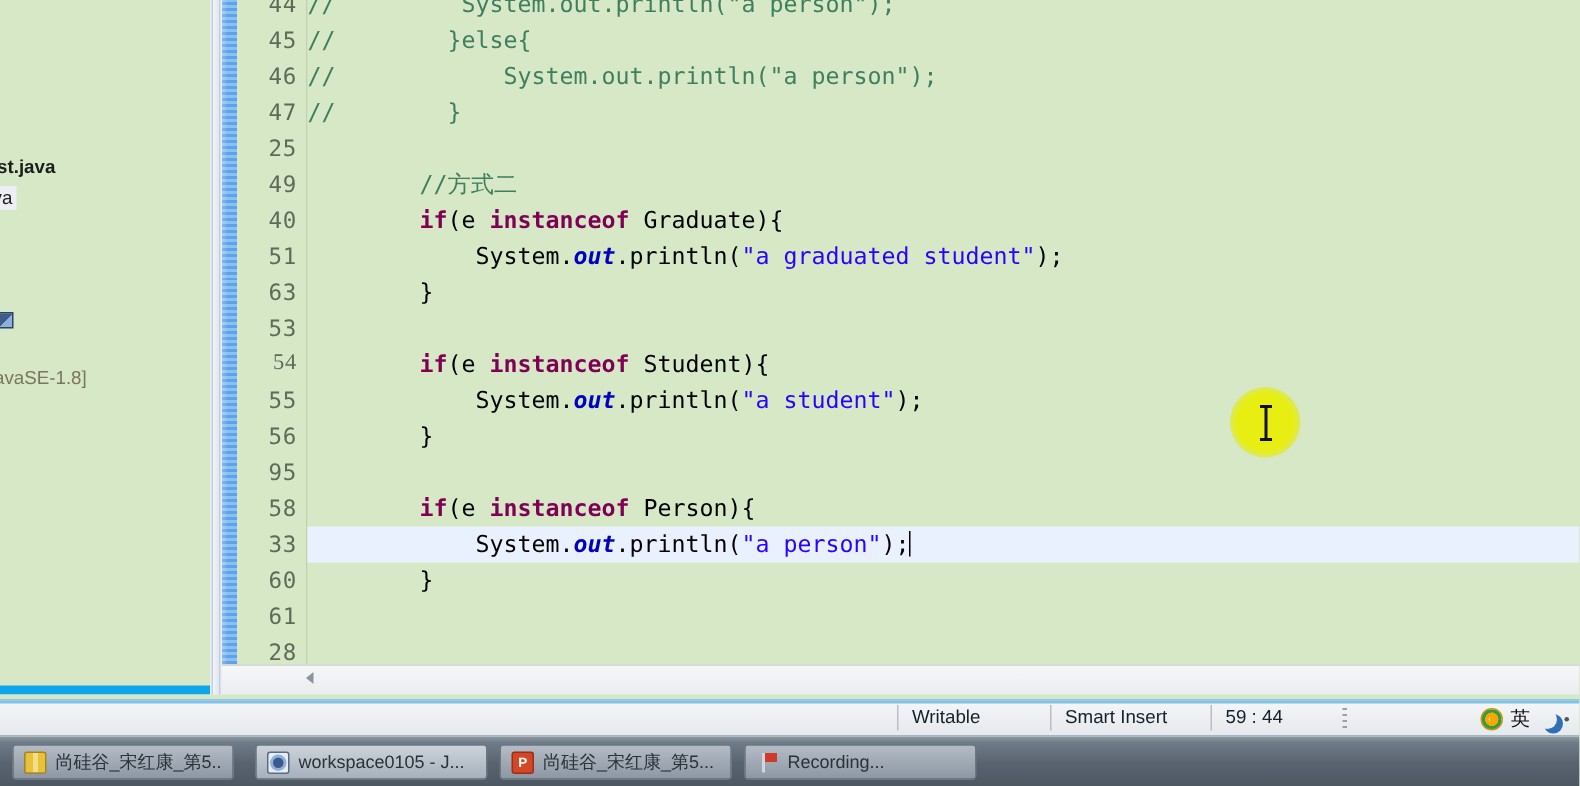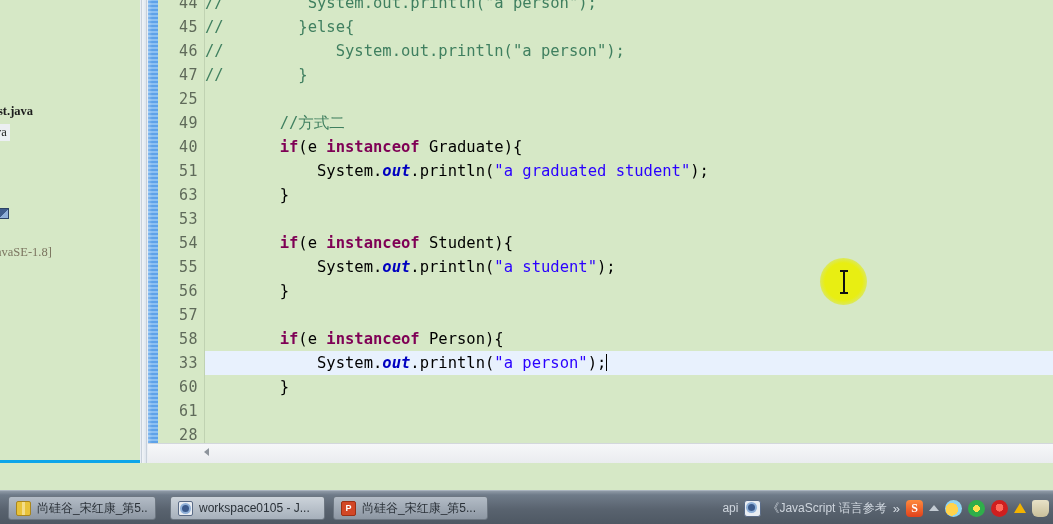--- a/index.html
+++ b/index.html
@@ -12,21 +12,21 @@
 
   
   .workbench{position:absolute;left:0;top:0;width:1053px;height:466px;background:#d6e8c6;}
 
   
   .explorer{
     position:absolute;left:0;top:0;width:140px;height:463px;
     background:#d6e8c6;overflow:hidden;
   }
   .explorer .exp-inner{position:absolute;left:0;top:0;width:159px;height:463px;
-    border-right:1px solid #b9c8ab;border-bottom:3px solid #0ea5e9;box-sizing:border-box;font-family:Liberation Serif, serif;}
+    border-right:1px solid #b9c8ab;border-bottom:6px solid #0ea5e9;box-sizing:border-box;}
   .exp-row{position:absolute;white-space:nowrap;font-size:12.5px;color:#1d1d1d;}
   .exp-row.bold{font-weight:bold;}
   .exp-row.sel{background:#eceff3;padding:1px 3px 1px 1px;}
   .exp-row.dim{color:#7c7560;}
   .exp-icon{position:absolute;width:11px;height:11px;}
   .exp-icon i{display:block;width:11px;height:11px;
      background:linear-gradient(135deg,#3f5d8c 0 55%,#8fb0d8 55% 100%);border:1px solid #2c4366;box-sizing:border-box;}
 
   
   .vsplit{position:absolute;left:140px;top:0;width:8px;height:463px;background:#e9eef4;}
@@ -153,24 +153,24 @@
           <div class="gline" style="top: -6px;">44</div>
           <div class="gline" style="top: 18px;">45</div>
           <div class="gline" style="top: 42px;">46</div>
           <div class="gline" style="top: 66px;">47</div>
           <div class="gline" style="top: 90px;">25</div>
           <div class="gline" style="top: 114px;">49</div>
           <div class="gline" style="top: 138px;">40</div>
           <div class="gline" style="top: 162px;">51</div>
           <div class="gline" style="top: 186px;">63</div>
           <div class="gline" style="top: 210px;">53</div>
-          <div class="gline" style="top: 234px;">54</div>
+          <div class="gline" style="top: 234px; font-family: Liberation Serif, serif;">54</div>
           <div class="gline" style="top: 258px;">55</div>
           <div class="gline" style="top: 282px;">56</div>
-          <div class="gline" style="top: 306px;">57</div>
+          <div class="gline" style="top: 306px;">95</div>
           <div class="gline" style="top: 330px;">58</div>
           <div class="gline" style="top: 354px;">33</div>
           <div class="gline" style="top: 378px;">60</div>
           <div class="gline" style="top: 402px;">61</div>
           <div class="gline" style="top: 426px;">28</div>
         </div>
       <div class="gutter-sep"></div>
       <div class="codearea" id="codearea">
           <div class="code-line" style="top: -9px;"><span class="tok-cmt">// </span><span class="tok-cmt">        System.out.println("a person");</span></div>
           <div class="code-line" style="top: 15px;"><span class="tok-cmt">//        }else{</span></div>
@@ -199,47 +199,55 @@
       <div class="track"></div>
       <div class="arrow"></div>
     </div>
 
     <div class="cursorhl"></div>
     <div class="ibeam">
         <i></i>
       </div>
   </div>
 
+  <div class="statusbar">
+    <div class="topline"></div>
+    <div class="sb-sep" style="left:598px;"></div>
+    <div class="sb-item" style="left:608px;">Writable</div>
+    <div class="sb-sep" style="left:700px;"></div>
+    <div class="sb-item" style="left:710px;">Smart Insert</div>
+    <div class="sb-sep" style="left:807px;"></div>
+    <div class="sb-item" style="left:817px;">59 : 44</div>
+    <div class="sb-dots" style="left:895px;"></div>
+
+    <div class="ime">
+      <div class="ime-logo"></div>
+      <div class="ime-txt">英</div>
+      <div class="ime-moon"></div>
+      <div class="ime-dot"></div>
+    </div>
+  </div>
 
   <div class="taskbar">
     <div class="tb-btn" style="left:8px;width:148px;">
       <div class="tb-ico ico-book"></div>
       <div class="tb-label">尚硅谷_宋红康_第5...</div>
     </div>
 
     <div class="tb-btn active" style="left:170px;width:155px;">
       <div class="tb-ico ico-gear"></div>
       <div class="tb-label">workspace0105 - J...</div>
     </div>
 
     <div class="tb-btn" style="left:333px;width:155px;">
       <div class="tb-ico ico-ppt">P</div>
       <div class="tb-label">尚硅谷_宋红康_第5...</div>
     </div>
 
-
-    <div class="tray">
-      <div class="tray-txt">api</div>
-      <div class="tray-ico ico-gear" style="background:#e9edf2;"></div>
-      <div class="tray-txt">《JavaScript 语言参考</div>
-      <div class="tray-chev">»</div>
-      <div class="tray-ico ti-s">S</div>
-      <div class="ti-up"></div>
-      <div class="tray-ico ti-cloud"></div>
-      <div class="tray-ico ti-green"></div>
-      <div class="tray-ico ti-red"></div>
-      <div class="ti-warn"></div>
-      <div class="tray-ico ti-shield"></div>
-    </div>
+    <div class="tb-btn" style="left:496px;width:155px;">
+      <div class="tb-ico ico-rec"></div>
+      <div class="tb-label">Recording...</div>
+    </div>
+
 
   </div>
 
 </div>
 
 </body></html>

